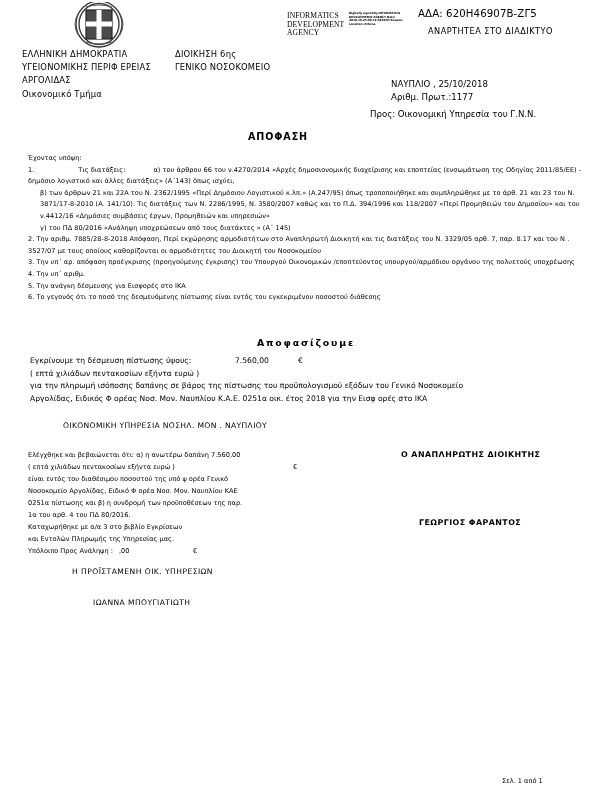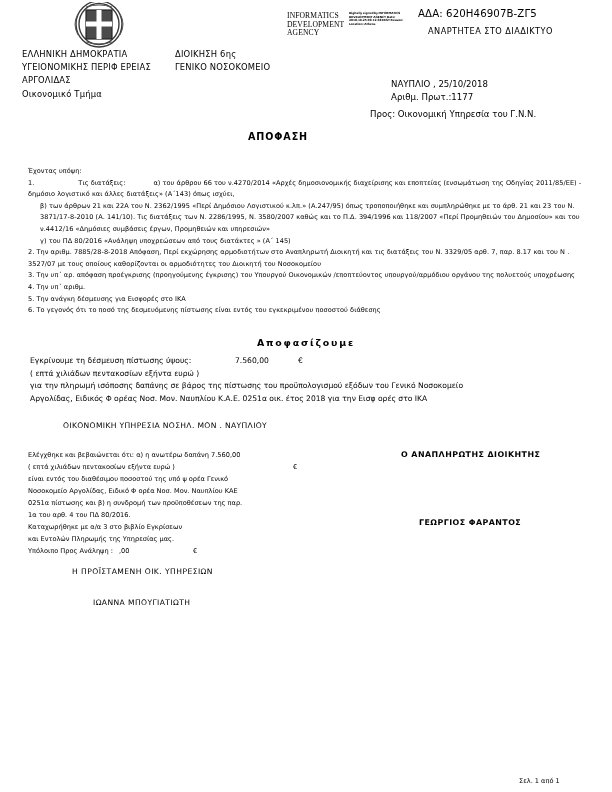--- a/index.html
+++ b/index.html
@@ -72,21 +72,20 @@
     text-align: center;
     font-size: 9.6px; font-weight: bold; letter-spacing: .9px;
   }
 
   
   #preamble {
     left: 28px; top: 153px; width: 556px;
     font-size: 6.55px;
     line-height: 11.6px;
     letter-spacing: .05px;
-    margin-top: 13px;
   }
   #preamble .p { margin: 0; }
   #preamble .ind1 { padding-left: 12px; }
   #preamble .tab1 { display: inline-block; width: 44px; }
   #preamble .tab2 { display: inline-block; width: 28px; }
 
   
   #apofasizoume {
     left: 0; top: 337px; width: 612px;
     text-align: center;
@@ -138,21 +137,21 @@
     left: 72px; top: 567px;
     font-size: 7.6px; letter-spacing: .45px;
   }
   #sig-left-name {
     left: 93px; top: 598px;
     font-size: 7.6px; letter-spacing: .4px;
   }
 
   
   #page-number {
-    left: 519px; top: 777px;
+    left: 502px; top: 777px;
     font-size: 6.6px;
   }
 
   
   .emblem-svg { display: block; }
 </style>
 </head>
 <body>
 
 <div id="page">

